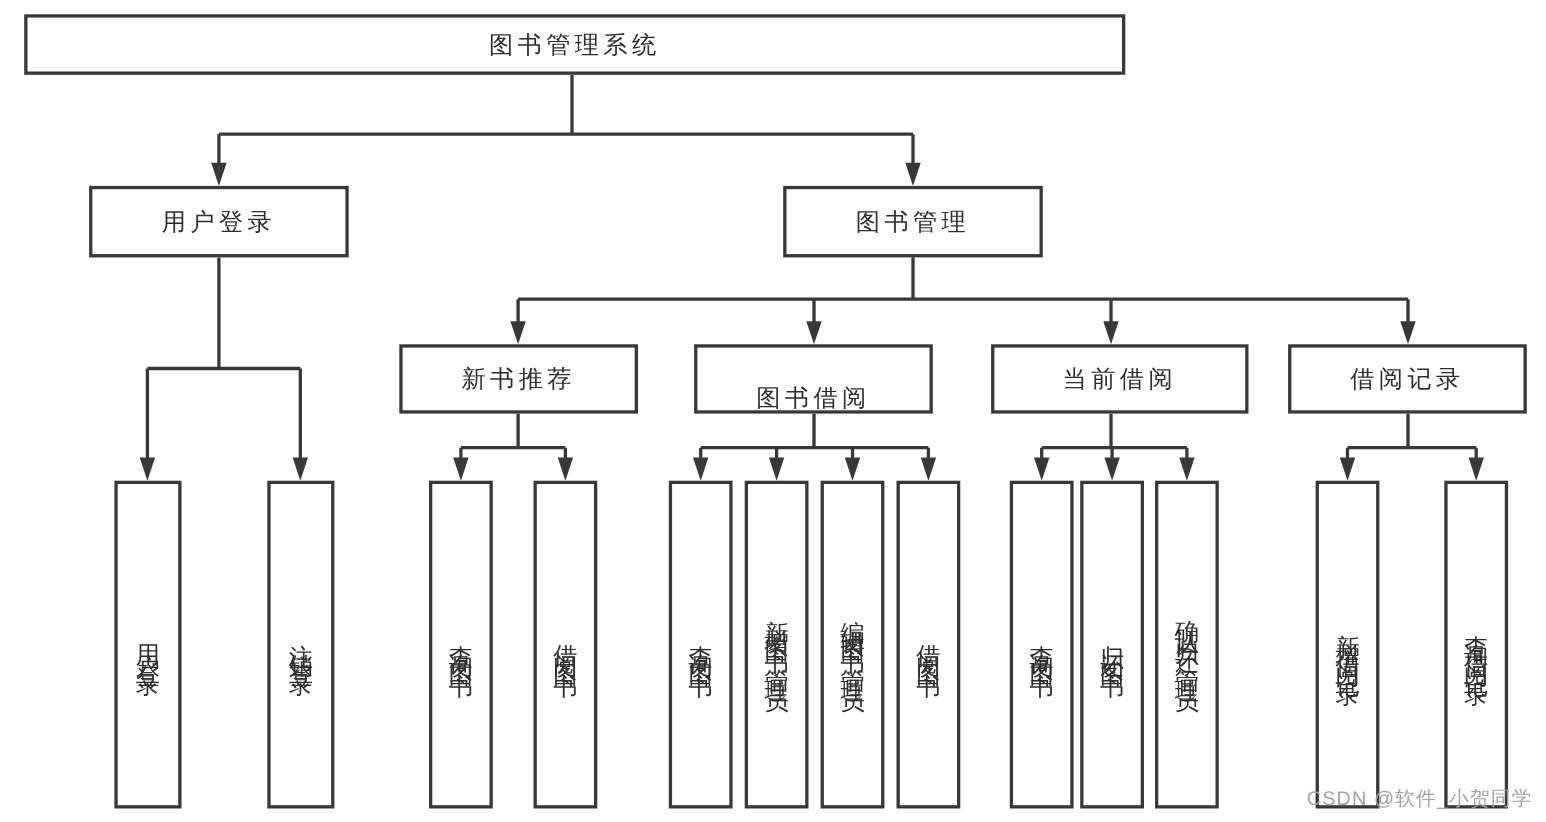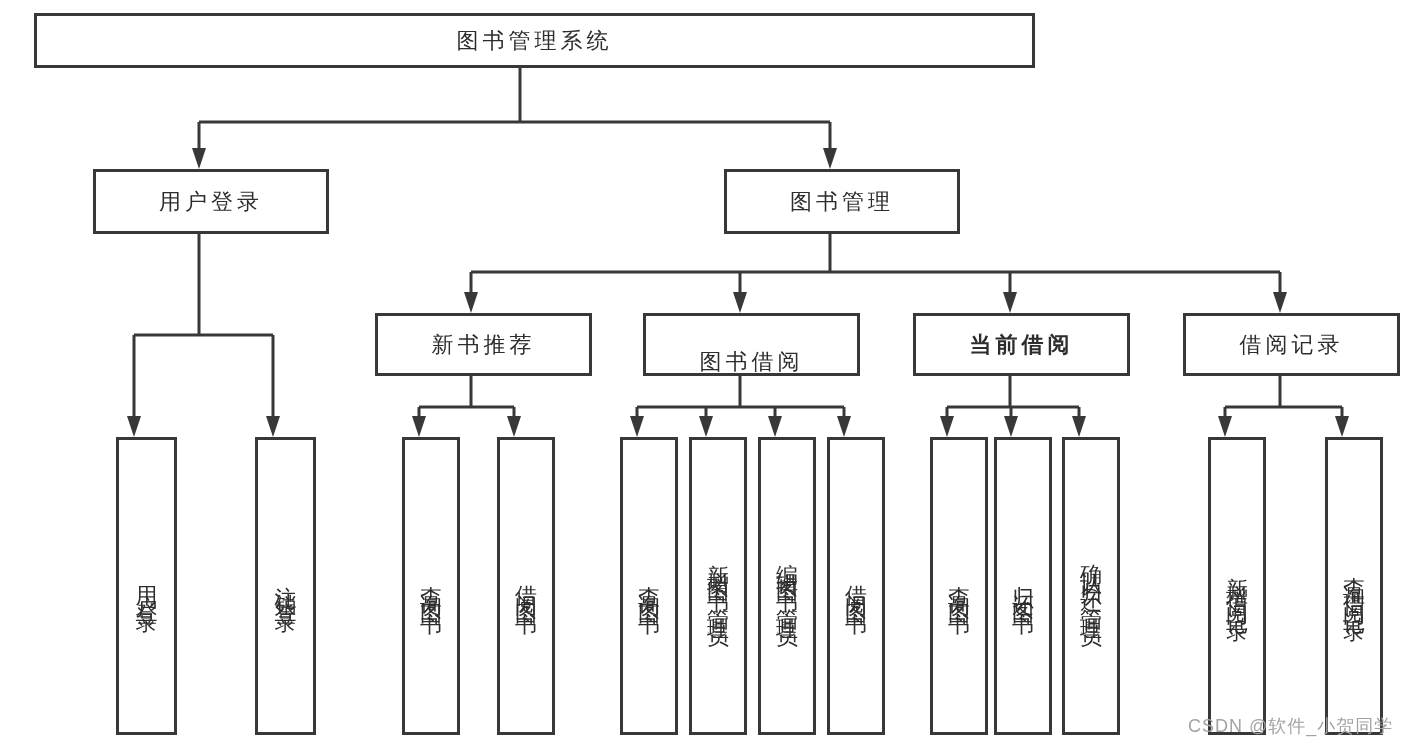--- a/index.html
+++ b/index.html
@@ -2,21 +2,21 @@
 <html><head>
 <meta charset="utf-8">
 <style>
   html,body{margin:0;padding:0;background:#ffffff;}
   .stage{
     position:relative;width:1405px;height:747px;background:#ffffff;
     font-family:"Liberation Sans",sans-serif;overflow:hidden;
   }
   .node{
     position:absolute;box-sizing:border-box;border:3px solid #383838;background:#ffffff;
-    display:flex;align-items:center;justify-content:center;color:#2d2d2d;margin-left:12px;
+    display:flex;align-items:center;justify-content:center;color:#2d2d2d;
   }
   .h-label{font-size:22px;letter-spacing:4px;white-space:nowrap;line-height:1;}
   .v-label{
     writing-mode:vertical-rl;text-orientation:mixed;
     font-size:22px;letter-spacing:9px;line-height:1;white-space:nowrap;
   }
   .connectors{position:absolute;left:0;top:0;pointer-events:none;}
   .connectors path{stroke:#383838;stroke-width:3;fill:none;}
   .connectors polygon{fill:#383838;stroke:none;}
   .watermark{
@@ -89,21 +89,21 @@
   <div class="node" style="left:712px;top:169px;width:236px;height:65px;">
     <span class="h-label">图书管理</span>
   </div>
 
   <div class="node" style="left:363px;top:313px;width:217px;height:63px;">
     <span class="h-label">新书推荐</span>
   </div>
   <div class="node" style="left:631px;top:313px;width:217px;height:63px;align-items:flex-end;">
     <span class="h-label">图书借阅</span>
   </div>
-  <div class="node" style="left:901px;top:313px;width:217px;height:63px;font-weight:bold;">
+  <div class="node" style="left:901px;top:313px;width:234px;height:63px;">
     <span class="h-label">当前借阅</span>
   </div>
   <div class="node" style="left:1171px;top:313px;width:217px;height:63px;">
     <span class="h-label">借阅记录</span>
   </div>
 
   <div class="node" style="left:104px;top:437px;width:61px;height:298px;">
     <span class="v-label">用户登录</span>
   </div>
   <div class="node" style="left:243px;top:437px;width:61px;height:298px;">

